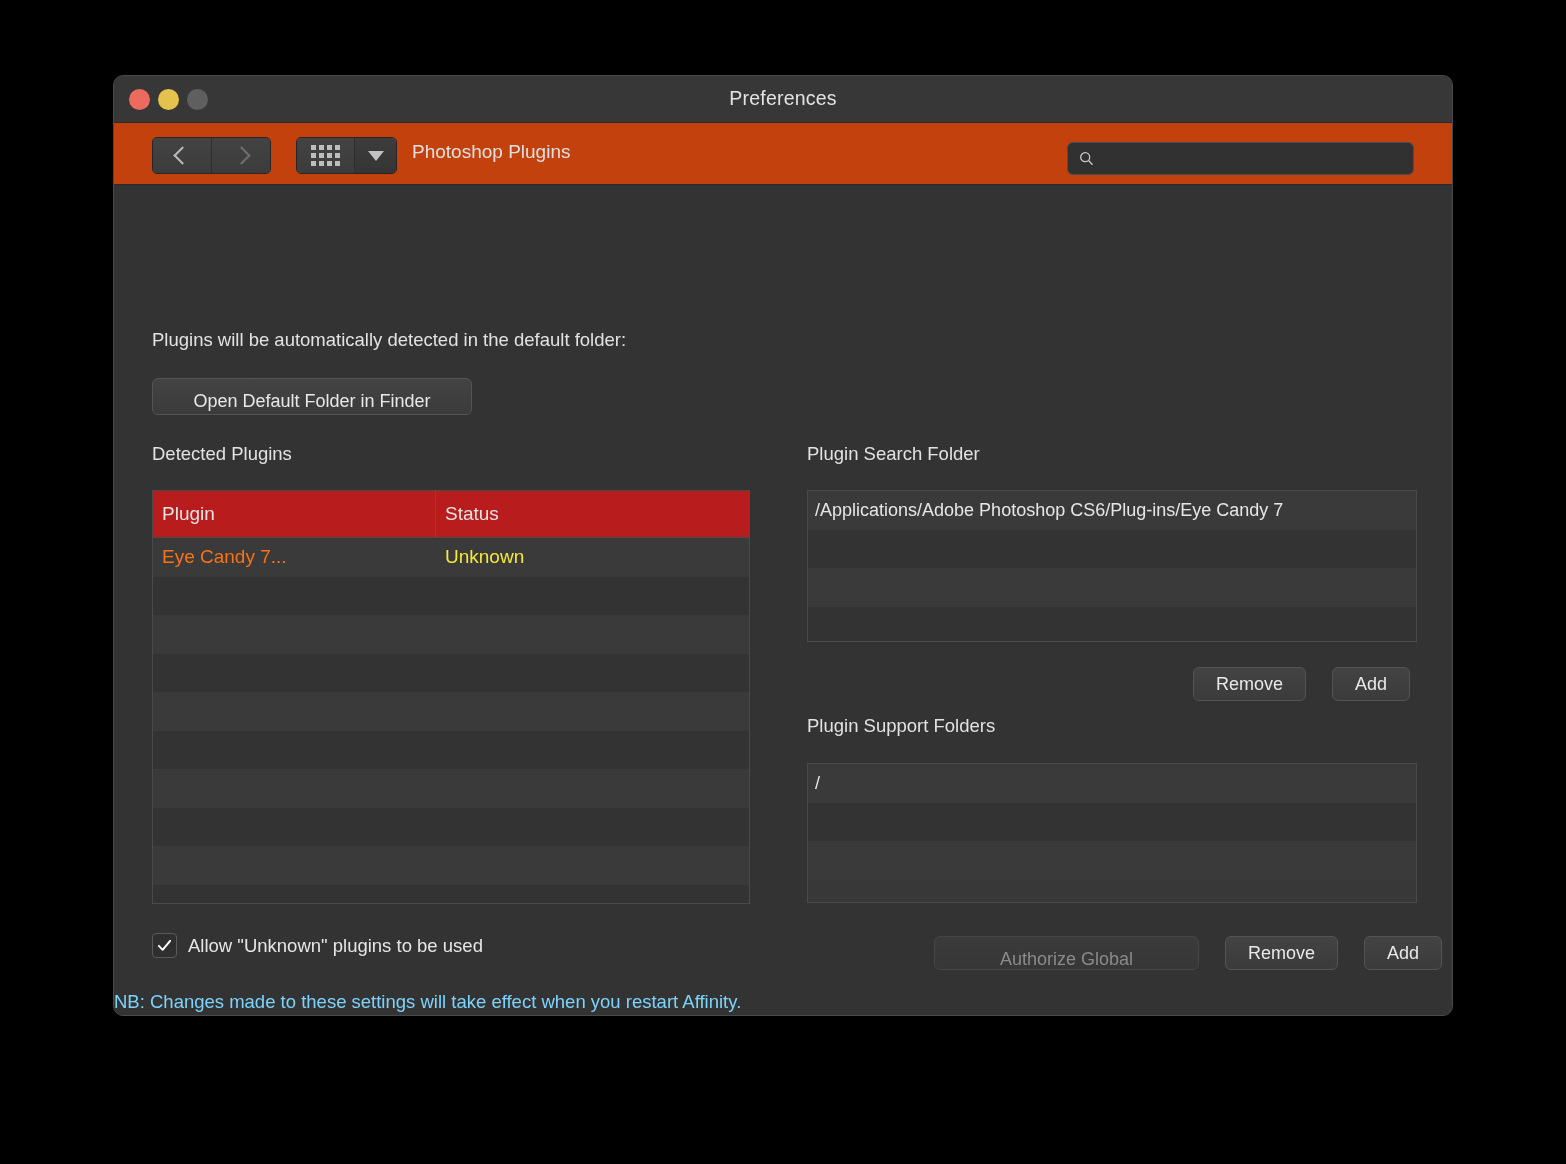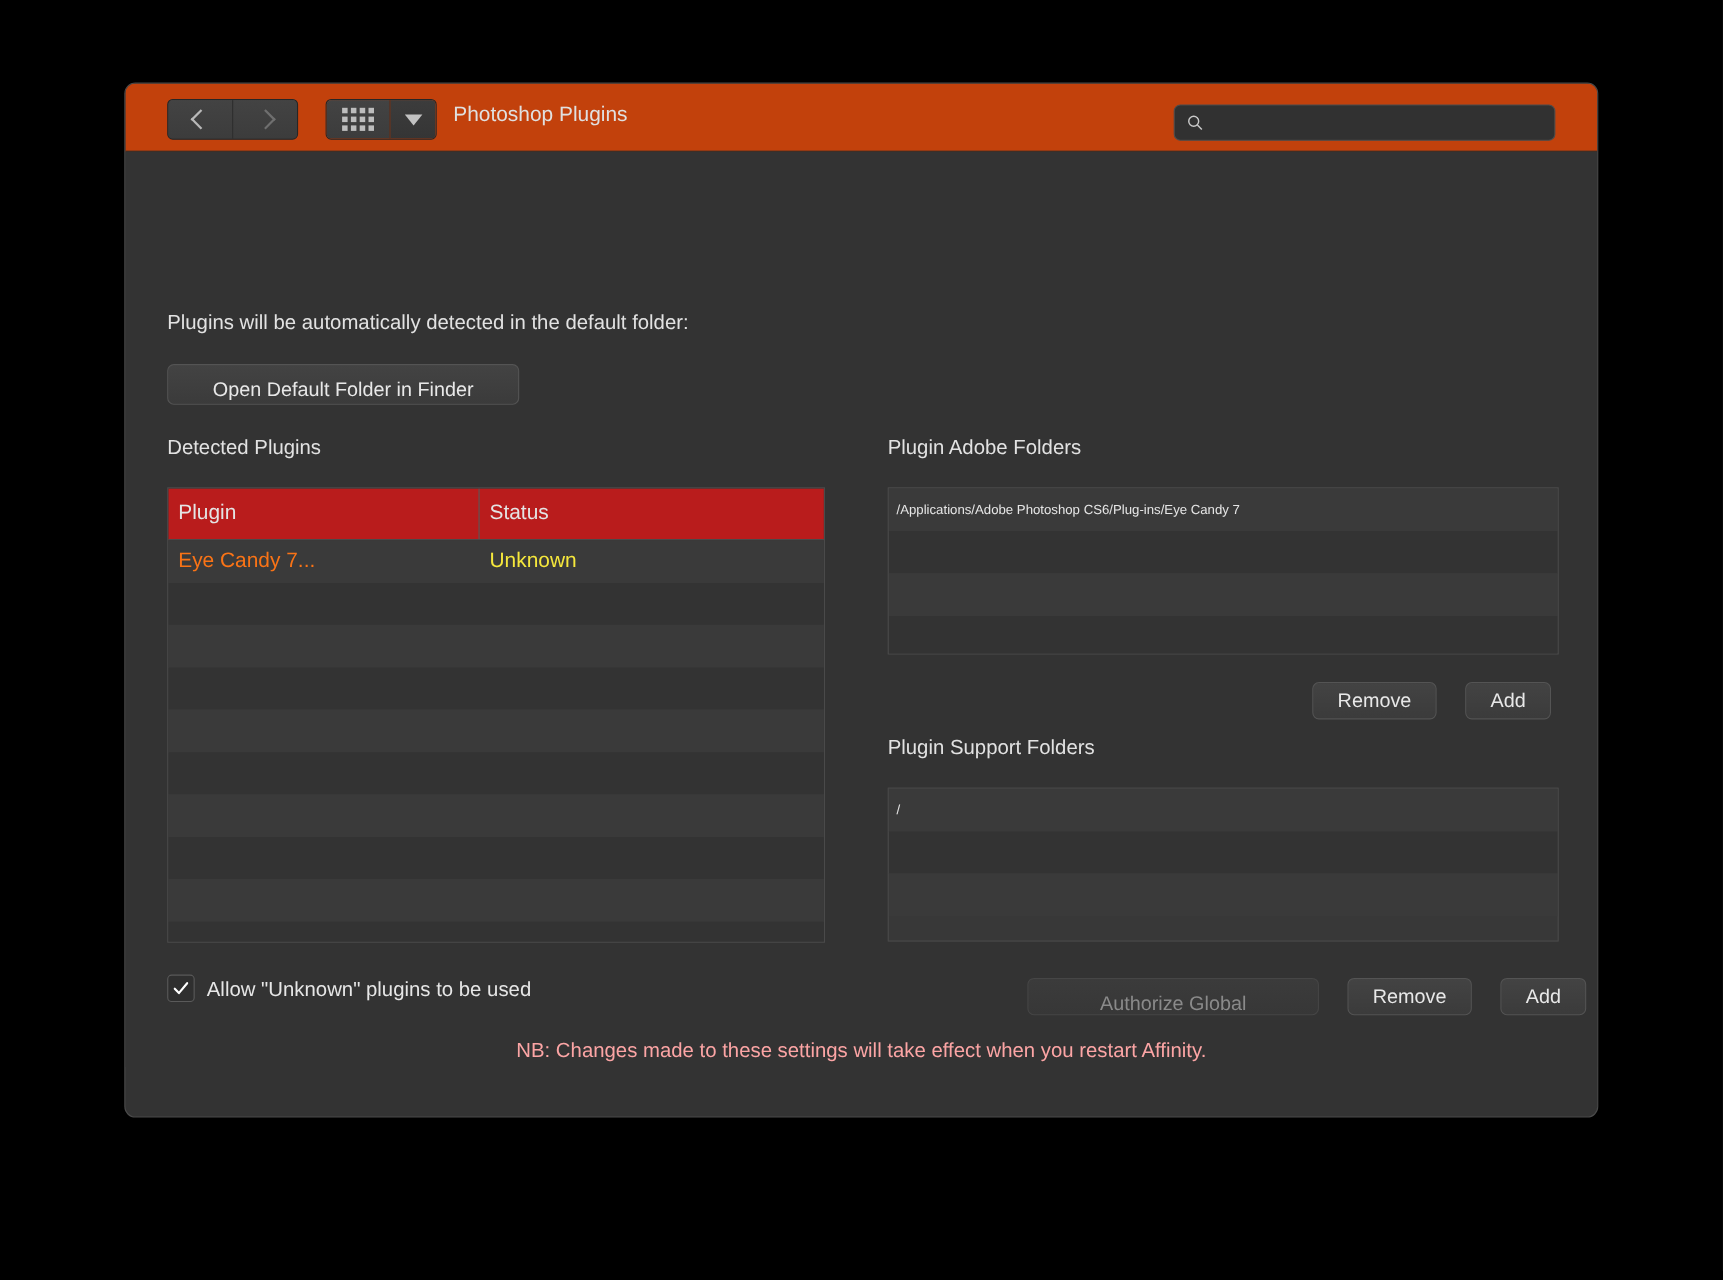--- a/index.html
+++ b/index.html
@@ -278,21 +278,21 @@
     overflow: hidden;
   }
   #box-search  { left: 693px; top: 305px; width: 610px; height: 152px; }
   #box-support { left: 693px; top: 578px; width: 610px; height: 140px; }
 
   .lrow {
     height: 38.5px;
     display: flex;
     align-items: center;
     padding-left: 7px;
-    font-size: 12px;
+    font-size: 18px;
     color: #e6e6e6;
     box-sizing: border-box;
     white-space: nowrap;
     overflow: hidden;
   }
   .lrow.odd  { background: #3a3a3a; }
   .lrow.even { background: #333333; }
 
   .btnrow {
     position: absolute;
@@ -332,30 +332,37 @@
   }
   .check-label {
     font-size: 18.5px;
     color: #e6e6e6;
   }
 
   .nb-text {
     position: absolute;
     left: 0; right: 0;
     top: 806px;
-    text-align: center;
     font-size: 18.5px;
-    color: #fca5a5;
+    color: #7dd3fc;
   }
 </style>
 </head>
 <body>
 
 <div class="window">
 
+  <div class="titlebar">
+    <div class="traffic">
+      <div class="light close"></div>
+      <div class="light min"></div>
+      <div class="light zoom"></div>
+    </div>
+    <div class="title-text">Preferences</div>
+  </div>
 
   <div class="toolbar">
     <div class="segmented">
       <div class="seg-btn">
         <span class="chev left"></span>
       </div>
       <div class="seg-btn">
         <span class="chev right"></span>
       </div>
     </div>
@@ -416,21 +423,21 @@
           <div class="trow even"></div>
           <div class="trow odd"></div>
           <div class="trow even"></div>
           <div class="trow odd"></div>
           <div class="trow even"></div>
           <div class="trow odd"></div>
           <div class="trow even"></div>
         </div>
     </div>
 
-    <div class="section-label" id="lbl-search">Plugin Adobe Folders</div>
+    <div class="section-label" id="lbl-search">Plugin Search Folder</div>
 
     <div class="listbox" id="box-search">
         <div class="lrow odd">/Applications/Adobe Photoshop CS6/Plug-ins/Eye Candy 7</div>
         <div class="lrow even"></div>
         <div class="lrow odd"></div>
         <div class="lrow even"></div>
       </div>
 
     <div class="btnrow" id="btns-search">
       <button class="btn btn-sm">Remove</button>

